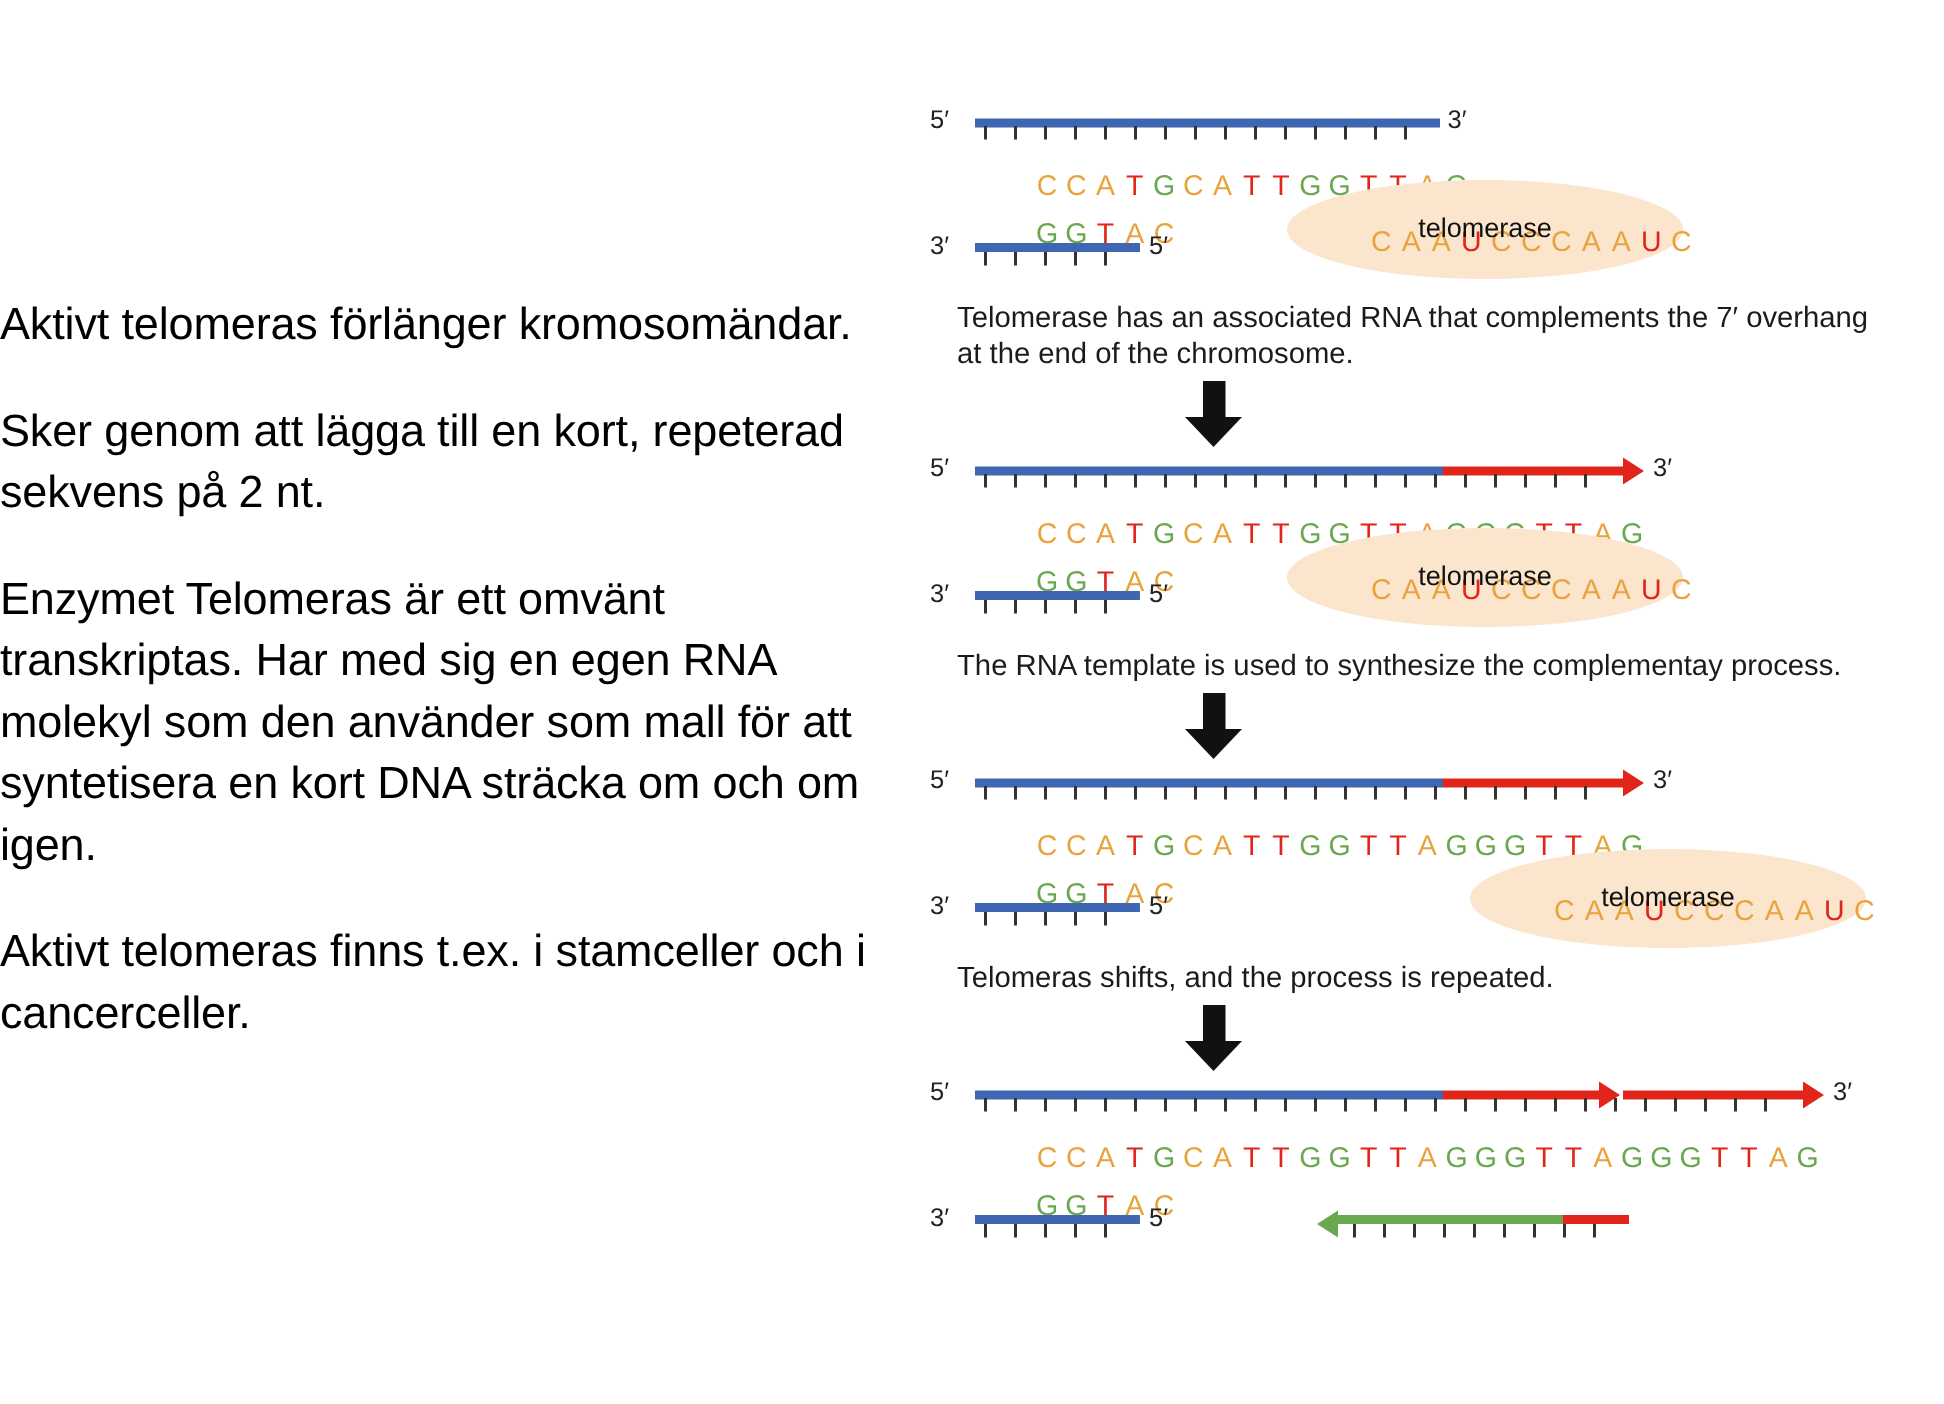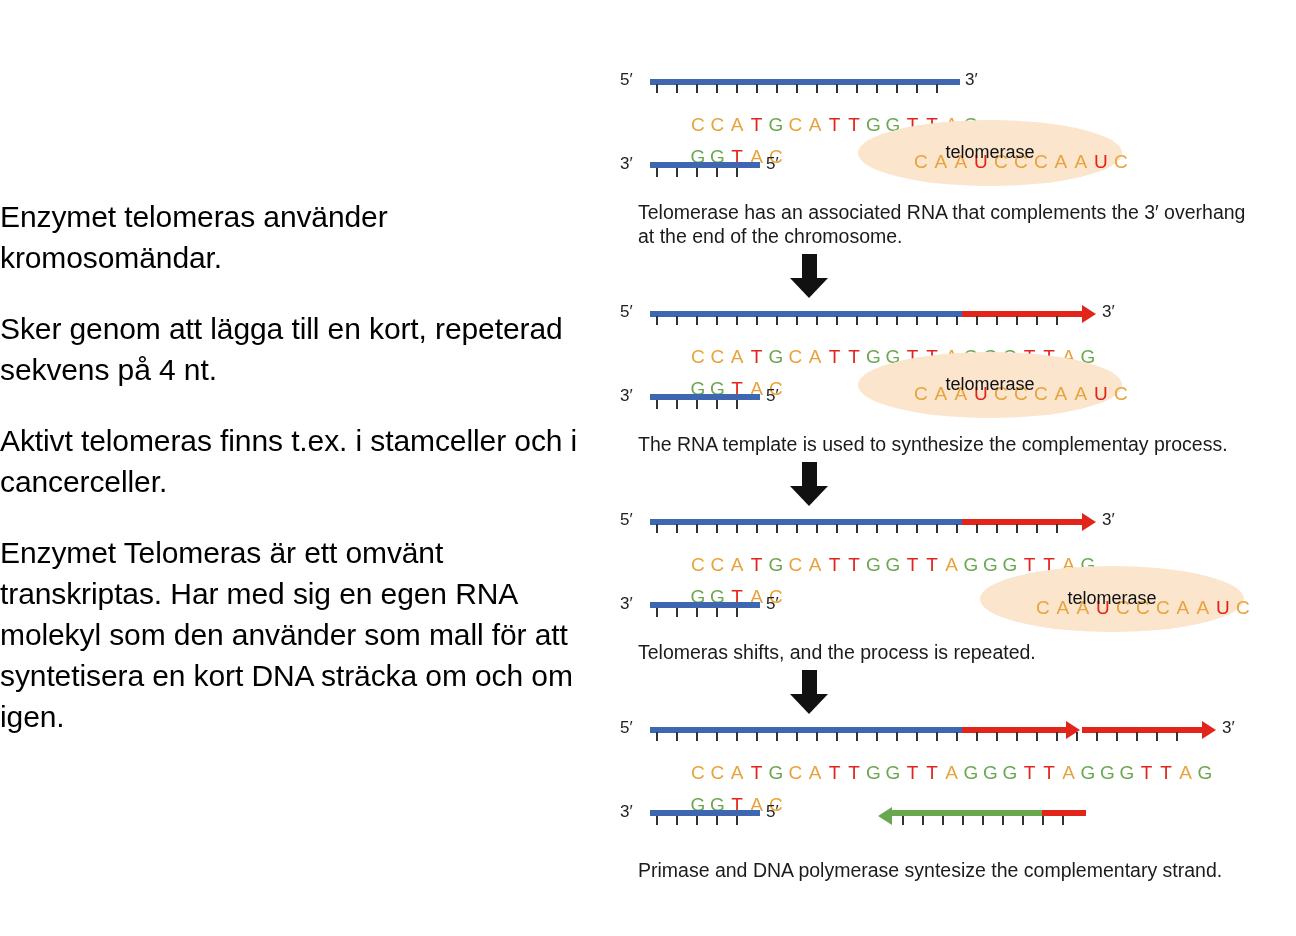--- a/index.html
+++ b/index.html
@@ -170,24 +170,24 @@
     width: 0; height: 0;
     border-left: 19px solid transparent;
     border-right: 19px solid transparent;
     border-top: 20px solid #111;
   }
 </style>
 </head>
 <body>
 
 <div id="left-column">
-  <p class="para">Enzymet telomeras använder kromosomändar.</p>
-  <p class="para">Sker genom att lägga till en kort, repeterad sekvens på 4 nt.</p>
+  <p class="para">Aktivt telomeras förlänger kromosomändar.</p>
+  <p class="para">Sker genom att lägga till en kort, repeterad sekvens på 2 nt.</p>
+  <p class="para">Enzymet Telomeras är ett omvänt transkriptas. Har med sig en egen RNA molekyl som den använder  som mall för att syntetisera en kort DNA sträcka om och om igen.</p>
   <p class="para">Aktivt telomeras finns t.ex. i stamceller och i cancerceller.</p>
-  <p class="para">Enzymet Telomeras är ett omvänt transkriptas. Har med sig en egen RNA molekyl som den använder  som mall för att syntetisera en kort DNA sträcka om och om igen.</p>
 </div>
 
 <div id="diagram">
 
   <div class="stage">
     <div class="strand-row">
       <span class="end-label" style="left:0px;">5′</span>
       <div class="backbone" style="left:30px; width:310px;"></div>
       <div class="ticks">
         <i style="left:36px"></i>
@@ -228,21 +228,21 @@
       <span class="end-label" style="left:146px; top:22px;">5′</span>
 
       <div class="telomerase" style="left:238px; top:-12px;">
         <div class="rna">
           <span class="base-C">C</span><span class="base-A">A</span><span class="base-A">A</span><span class="base-U">U</span><span class="base-C">C</span><span class="base-C">C</span><span class="base-C">C</span><span class="base-A">A</span><span class="base-A">A</span><span class="base-U">U</span><span class="base-C">C</span>
         </div>
         <div class="tlabel">telomerase</div>
       </div>
     </div>
 
-    <div class="caption">Telomerase has an associated RNA that complements the 3′ overhang at the end of the chromosome.</div>
+    <div class="caption">Telomerase has an associated RNA that complements the 7′ overhang at the end of the chromosome.</div>
   </div>
 
   <div class="down-arrow">
     <div class="shaft"></div>
       <div class="head"></div>
   </div>
 
   <div class="stage">
     <div class="strand-row">
       <span class="end-label" style="left:0px;">5′</span>
@@ -442,16 +442,15 @@
           <i style="left:322px; top:-8px"></i>
           <i style="left:342px; top:-8px"></i>
         <i style="left:362px; top:-8px"></i>
           <i style="left:382px; top:-8px"></i>
           <i style="left:402px; top:-8px"></i>
           <i style="left:422px; top:-8px"></i>
         <i style="left:442px; top:-8px"></i>
       </div>
     </div>
 
-    <div class="caption">Primase and DNA polymerase syntesize the complementary strand.</div>
   </div>
 
 </div>
 
 </body></html>

